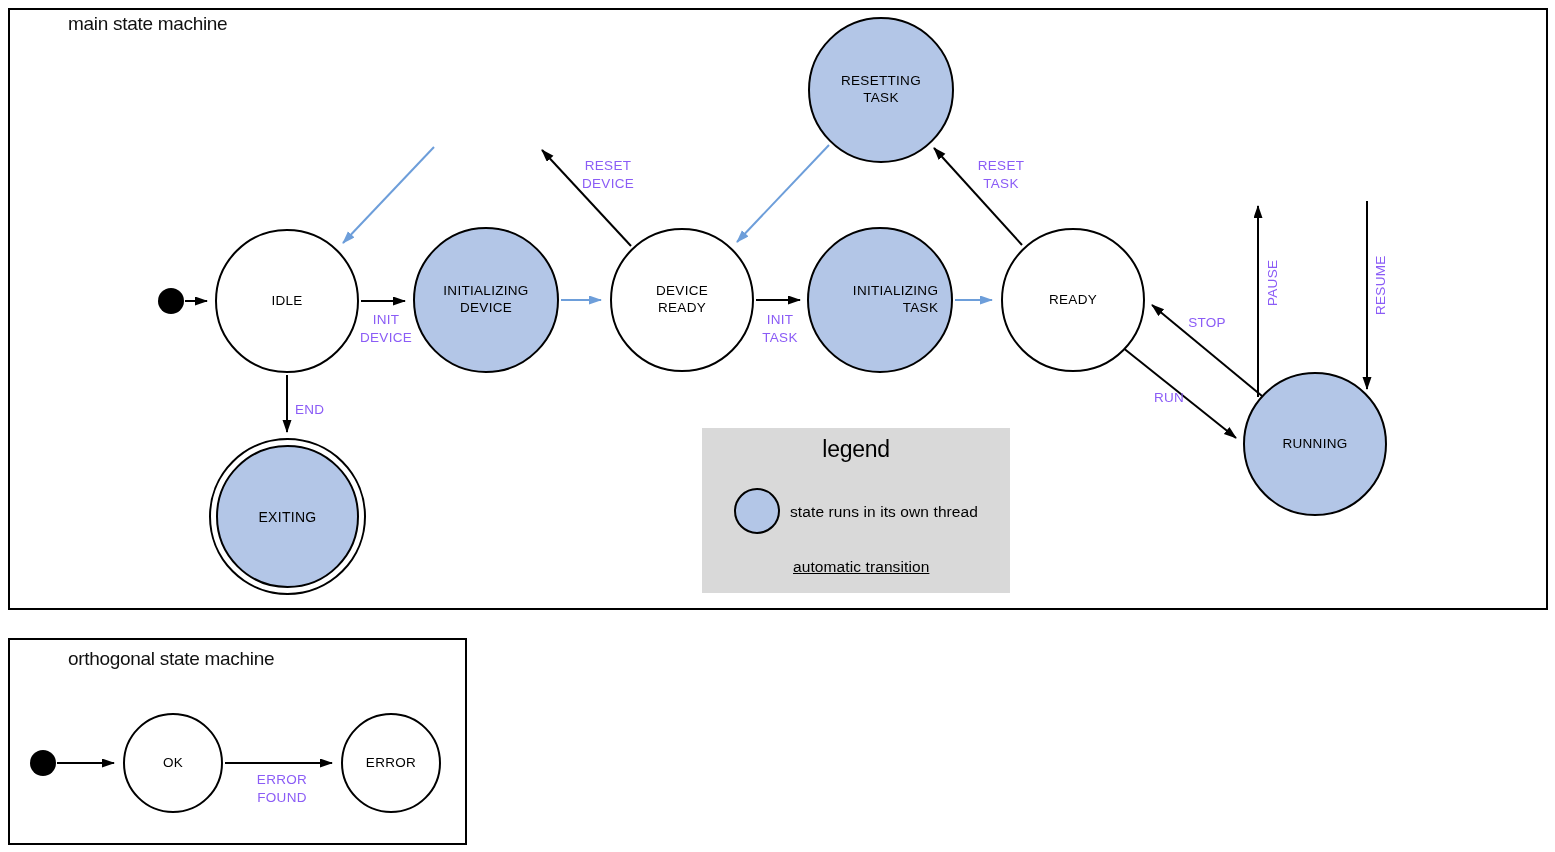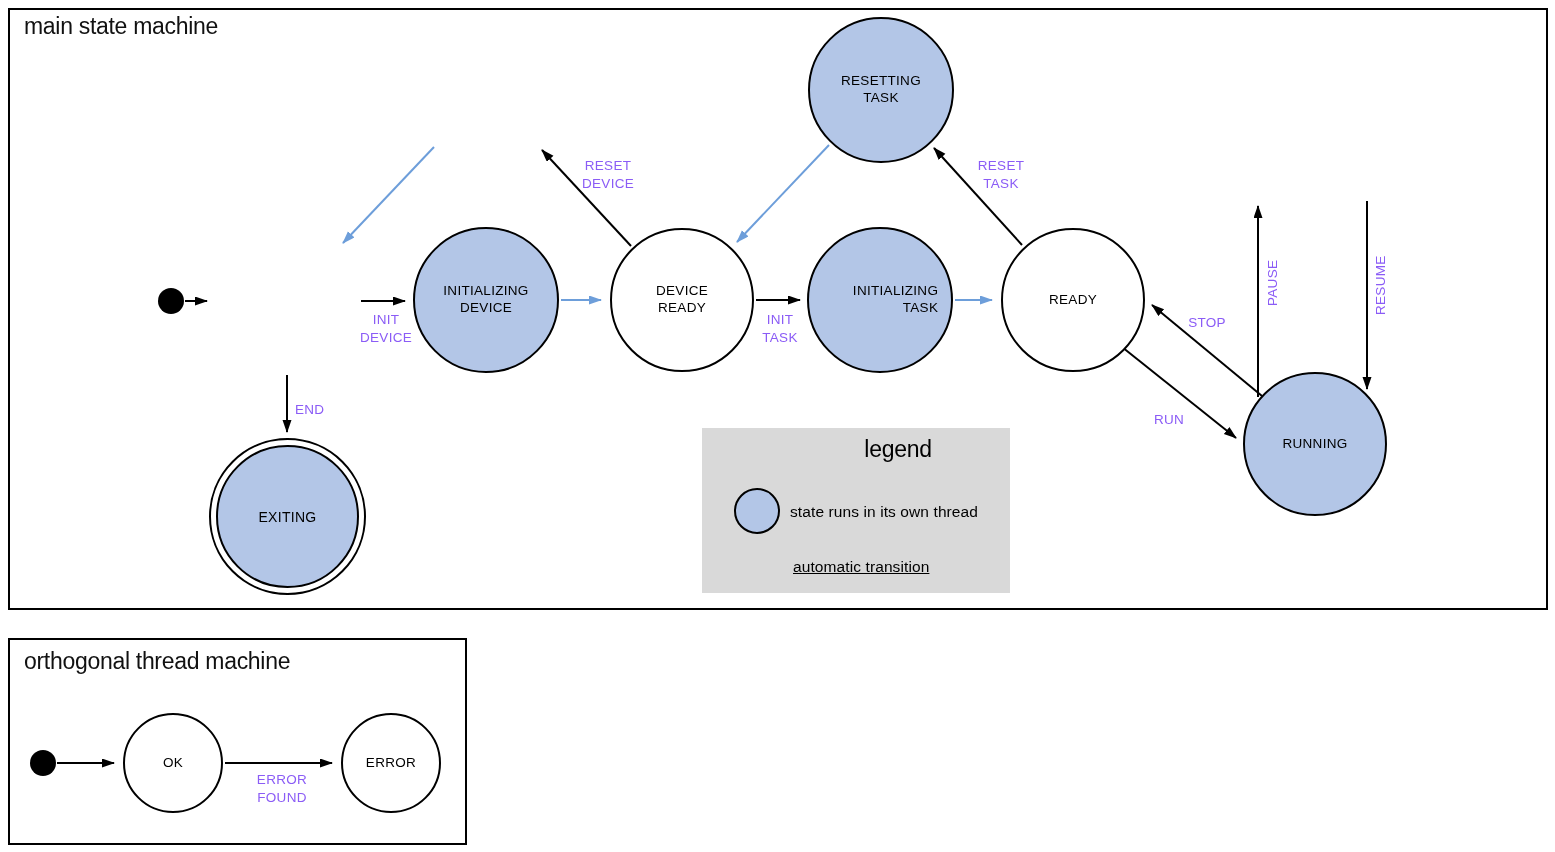--- a/index.html
+++ b/index.html
@@ -1,21 +1,21 @@
 <!DOCTYPE html>
 <html><head>
 <meta charset="utf-8">
 <style>
   html,body{margin:0;padding:0;background:#ffffff;}
   #canvas{
     position:relative;width:1555px;height:852px;background:#ffffff;overflow:hidden;
     font-family:"Liberation Sans","DejaVu Sans",sans-serif;color:#000;
   }
   .panel{position:absolute;border:2px solid #000;background:transparent;box-sizing:border-box;}
-  .panel-title{position:absolute;font-size:23px;letter-spacing:-0.3px;color:#111;white-space:nowrap;}
+  .panel-title{position:absolute;font-size:19px;letter-spacing:-0.3px;color:#111;white-space:nowrap;margin-left:44px;}
   svg.wires{position:absolute;left:0;top:0;pointer-events:none;}
   .state{
     position:absolute;border:2px solid #000;border-radius:50%;background:#fff;
     display:flex;align-items:center;justify-content:center;text-align:center;
     box-sizing:border-box;
   }
   .state.threaded{background:#b3c6e7;}
   .state .slabel{font-size:13.5px;letter-spacing:0.3px;line-height:1.25;width:82%;}
   .final-outer{position:absolute;border:2px solid #000;border-radius:50%;background:#fff;box-sizing:border-box;}
   .final-inner{
@@ -27,37 +27,37 @@
   .dot{position:absolute;width:26px;height:26px;border-radius:50%;background:#000;}
   .tlabel{
     position:absolute;font-size:13.5px;letter-spacing:0.3px;line-height:1.3;
     text-align:center;color:#8b5cf6;
   }
   .tlabel.vert{
     writing-mode:vertical-rl;transform:rotate(180deg);
     display:flex;align-items:center;justify-content:center;text-align:center;
   }
   #legend-box{position:absolute;left:702px;top:428px;width:308px;height:165px;background:#d9d9d9;}
-  #legend-title{position:absolute;left:0;top:8px;width:100%;text-align:center;font-size:23px;letter-spacing:-0.3px;padding-left:42px;}
+  #legend-title{position:absolute;left:0;top:8px;width:100%;text-align:center;font-size:23px;letter-spacing:-0.3px;}
   .legend-circle{
     position:absolute;left:32px;top:60px;width:46px;height:46px;border-radius:50%;
     border:2px solid #000;background:#b3c6e7;box-sizing:border-box;
   }
   .legend-item-text{position:absolute;font-size:15.5px;letter-spacing:0.1px;white-space:nowrap;}
 </style>
 </head>
 <body>
 
 <div id="canvas">
 
   <div class="panel" style="left:8px;top:8px;width:1540px;height:602px;"></div>
   <div class="panel-title" style="left:24px;top:13px;">main state machine</div>
 
   <div class="panel" style="left:8px;top:638px;width:459px;height:207px;"></div>
-  <div class="panel-title" style="left:24px;top:648px;">orthogonal thread machine</div>
+  <div class="panel-title" style="left:24px;top:648px;">orthogonal state machine</div>
 
   <svg class="wires" width="1555" height="852" viewBox="0 0 1555 852">
     <defs>
       <marker id="ah-black" markerWidth="14" markerHeight="10" refX="12" refY="4.5" orient="auto" markerUnits="userSpaceOnUse">
         <path d="M0,0 L13,4.5 L0,9 z" fill="#000"></path>
       </marker>
       <marker id="ah-blue" markerWidth="14" markerHeight="10" refX="12" refY="4.5" orient="auto" markerUnits="userSpaceOnUse">
         <path d="M0,0 L13,4.5 L0,9 z" fill="#6d9eda"></path>
       </marker>
     </defs>
@@ -79,20 +79,23 @@
     <line x1="561" y1="300" x2="601" y2="300" stroke="#6d9eda" stroke-width="2" marker-end="url(#ah-blue)"></line>
     <line x1="829" y1="145" x2="737" y2="242" stroke="#6d9eda" stroke-width="2" marker-end="url(#ah-blue)"></line>
     <line x1="955" y1="300" x2="992" y2="300" stroke="#6d9eda" stroke-width="2" marker-end="url(#ah-blue)"></line>
 
     <line x1="783" y1="566" x2="741" y2="566" stroke="#6d9eda" stroke-width="2" marker-end="url(#ah-blue)"></line>
   </svg>
 
   <div class="dot" style="left:158px;top:288px;"></div>
   <div class="dot" style="left:30px;top:750px;"></div>
 
+  <div class="state" style="left:215px;top:229px;width:144px;height:144px;">
+    <span class="slabel">IDLE</span>
+  </div>
   <div class="state threaded" style="left:413px;top:227px;width:146px;height:146px;justify-content:center;">
     <span class="slabel">INITIALIZING DEVICE</span>
   </div>
   <div class="state" style="left:610px;top:228px;width:144px;height:144px;">
     <span class="slabel" style="width:60%;">DEVICE READY</span>
   </div>
   <div class="state threaded" style="left:808px;top:17px;width:146px;height:146px;">
     <span class="slabel" style="width:70%;">RESETTING TASK</span>
   </div>
   <div class="state threaded" style="left:807px;top:227px;width:146px;height:146px;text-align:right;">
@@ -110,21 +113,21 @@
       <span class="slabel">EXITING</span>
     </div>
   </div>
 
   <div class="tlabel" style="left:356px;top:311px;width:60px;">INIT DEVICE</div>
   <div class="tlabel" style="left:577px;top:157px;width:62px;">RESET DEVICE</div>
   <div class="tlabel" style="left:752px;top:311px;width:56px;">INIT TASK</div>
   <div class="tlabel" style="left:972px;top:157px;width:58px;">RESET TASK</div>
   <div class="tlabel" style="left:295px;top:401px;">END</div>
   <div class="tlabel" style="left:1182px;top:314px;width:50px;">STOP</div>
-  <div class="tlabel" style="left:1144px;top:411px;width:50px;">RUN</div>
+  <div class="tlabel" style="left:1144px;top:389px;width:50px;">RUN</div>
   <div class="tlabel vert" style="left:1264px;top:242px;width:18px;height:82px;">PAUSE</div>
   <div class="tlabel vert" style="left:1372px;top:238px;width:18px;height:94px;">RESUME</div>
 
   <div id="legend-box">
     <div id="legend-title">legend</div>
     <div class="legend-circle"></div>
     <div class="legend-item-text" style="left:88px;top:75px;">state runs in its own thread</div>
     <div class="legend-item-text" style="left:91px;top:130px;text-decoration:underline;">automatic transition</div>
   </div>
 

